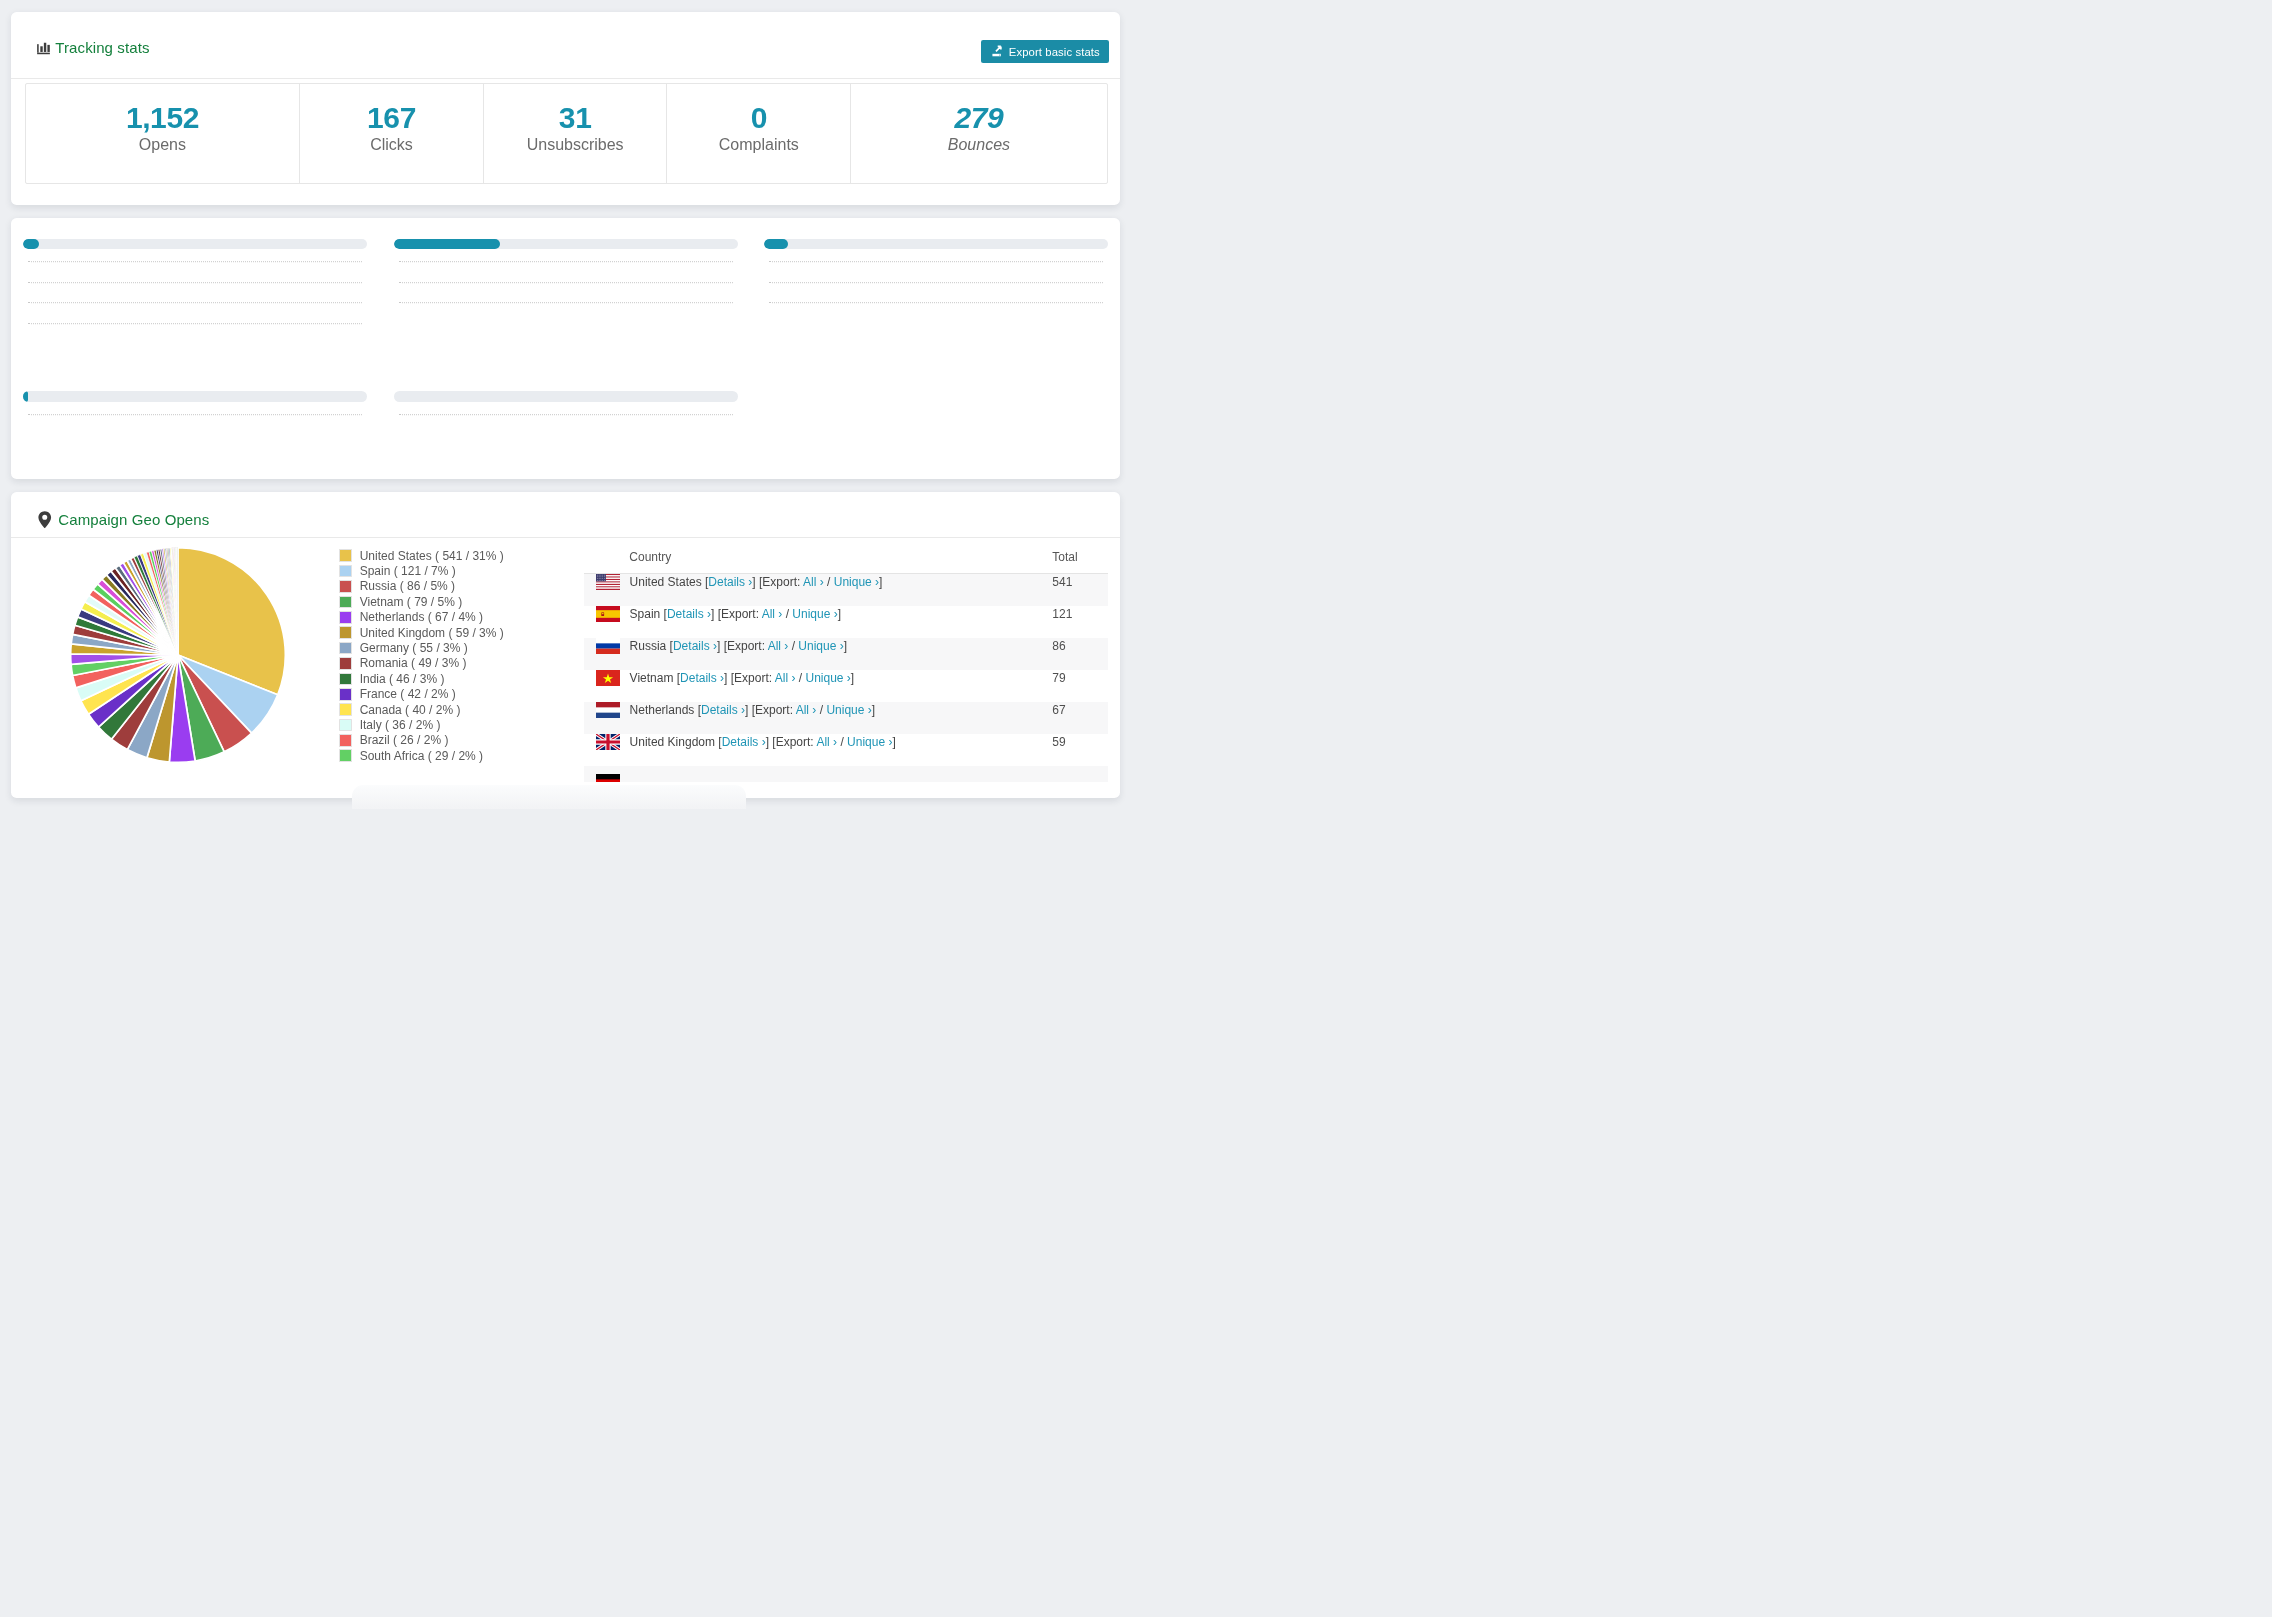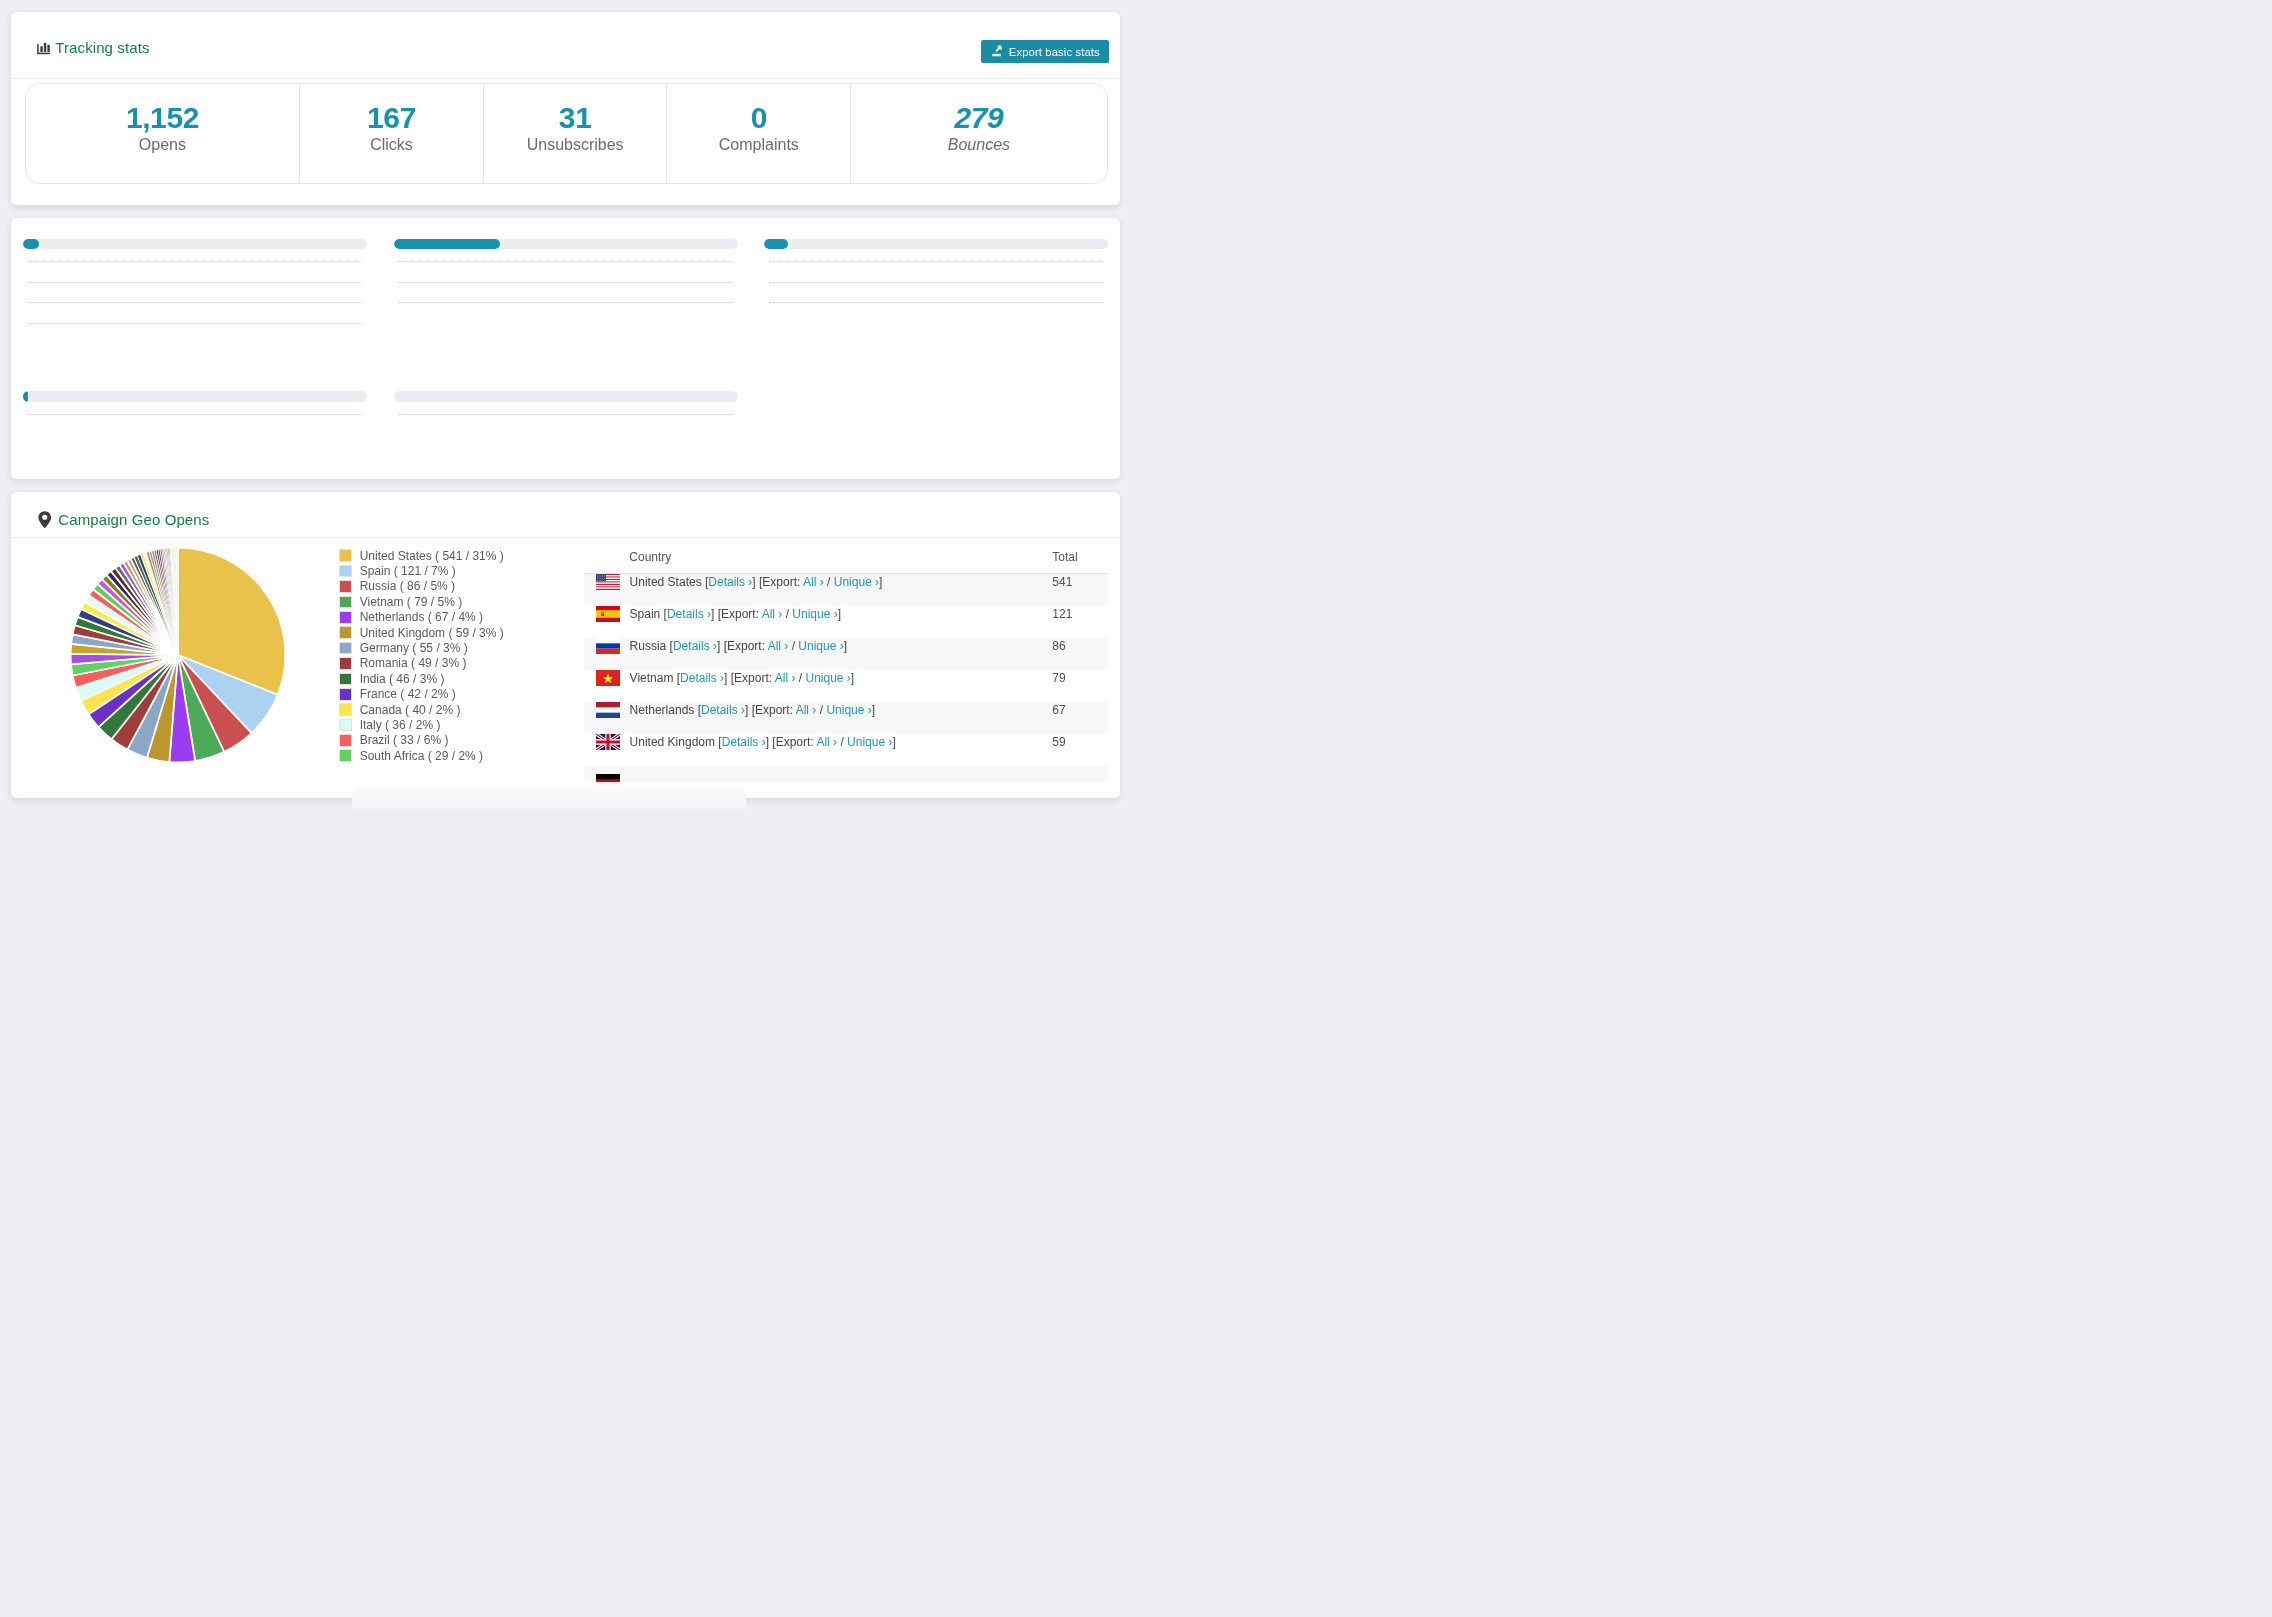--- a/index.html
+++ b/index.html
@@ -29,21 +29,21 @@
   .btn-export{
     position:absolute;right:11.3px;top:28px;height:23px;
     background:#1b8ca6;color:#fff;border:none;border-radius:2.1px;
     font-family:inherit;font-size:11.3px;display:flex;align-items:center;
     padding:0 9.2px;cursor:pointer;letter-spacing:0.1px;
   }
   .btn-export svg{margin-right:5.6px;}
   
   .stats-box{
     position:absolute;left:13.4px;top:71px;width:1081px;height:99px;
-    border:0.7px solid #e6e6e6;border-radius:15px;display:flex;
+    border:0.7px solid #e6e6e6;border-radius:2px;display:flex;
   }
   .stat-cell{box-sizing:border-box;padding-top:17.6px;text-align:center;}
   .stat-cell + .stat-cell{border-left:0.7px solid #e6e6e6;}
   .stat-value{font-size:30px;line-height:32px;font-weight:700;color:#1791ad;letter-spacing:-0.4px;}
   .stat-label{font-size:16px;color:#6b6b6b;margin-top:2.1px;}
   
   .panel{position:absolute;width:344px;}
   .panel-head{display:flex;justify-content:space-between;align-items:baseline;}
   .panel-title,.panel-value{font-size:12.7px;font-weight:700;color:#4a4a4a;}
   .bar{margin-top:12px;height:10.6px;background:#e9ecf0;border-radius:5.6px;overflow:hidden;}
@@ -370,21 +370,21 @@
       <div class="legend-item">
         <span class="legend-chip" style="background:#ffe44f"></span>
         <span class="legend-text">Canada ( 40 / 2% )</span>
       </div>
       <div class="legend-item">
         <span class="legend-chip" style="background:#d9fcf6"></span>
         <span class="legend-text">Italy ( 36 / 2% )</span>
       </div>
       <div class="legend-item">
         <span class="legend-chip" style="background:#f2615e"></span>
-        <span class="legend-text">Brazil ( 33 / 6% )</span>
+        <span class="legend-text">Brazil ( 26 / 2% )</span>
       </div>
       <div class="legend-item">
         <span class="legend-chip" style="background:#62d064"></span>
         <span class="legend-text">South Africa ( 29 / 2% )</span>
       </div>
     </div>
 
   <div id="geo-table">
     <div class="t-header">
       <span class="c-country">Country</span>

